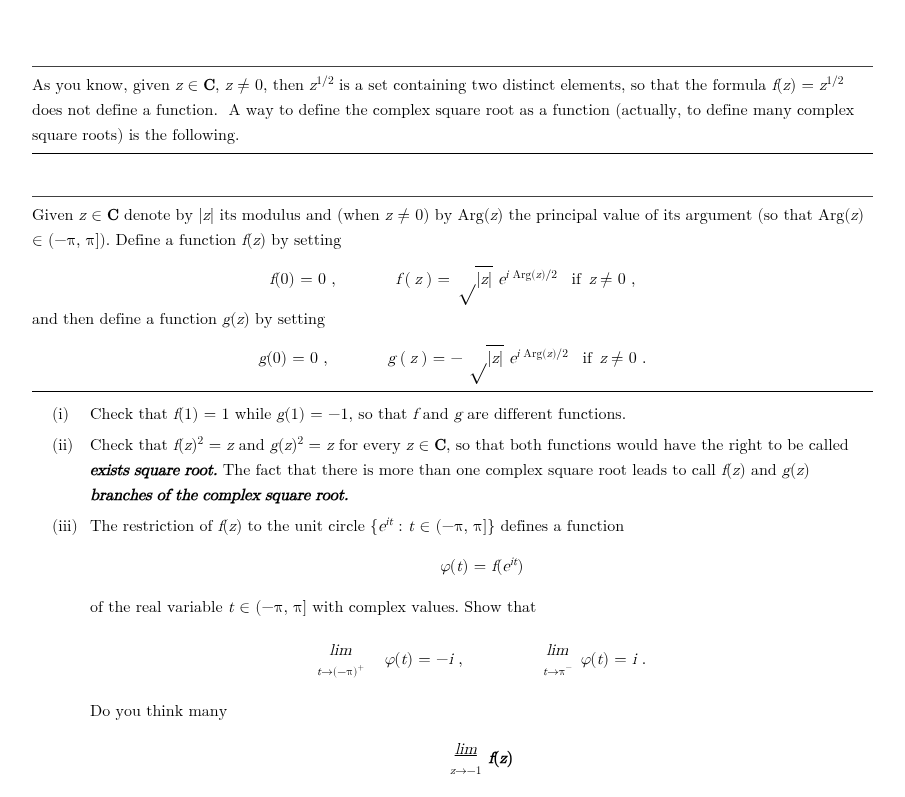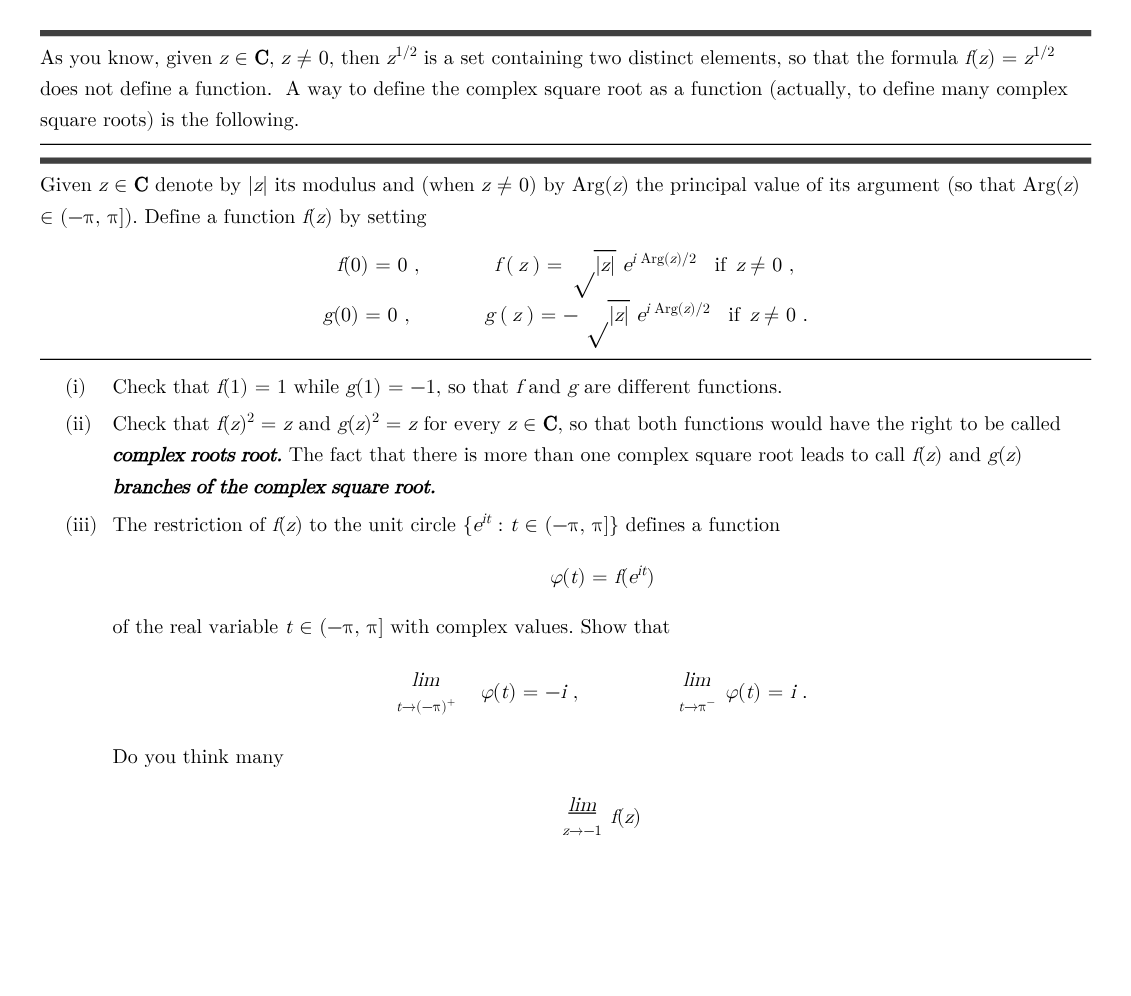--- a/index.html
+++ b/index.html
@@ -13,24 +13,25 @@
       min-height: 797px;
     }
     .content {
       max-width: 860px;
       line-height: 1.55;
     }
     .para {
       margin-bottom: 10px;
     }
     .bordered-para {
-      border-top: 5px solid #404040;
+      border-top: 1px solid #404040;
       border-bottom: 1px solid #000;
       padding: 6px 0;
       margin-bottom: 10px;
+      margin-top: 42px;
     }
     .math-display {
       text-align: center;
       margin: 14px 0;
       font-size: 16px;
     }
     .indent {
       padding-left: 20px;
     }
     .list-item {
@@ -105,20 +106,23 @@
             <span class="sqrt-sign">√</span>
             <span class="sqrt-content">|<span class="italic">z</span>|</span>
           </span>
           <span style="margin-left:1px;"><span class="italic">e</span><sup><span class="italic">i</span> Arg(<span class="italic">z</span>)/2</sup></span>
           &nbsp;&nbsp;if <span class="italic" style="margin-left:4px;">z</span> ≠ 0 ,
         </span>
       </span>
     </div>
 
     
+    <div class="para" style="margin-top:4px;">
+      and then define a function <span class="italic">g</span>(<span class="italic">z</span>) by setting
+    </div>
 
     
     <div class="math-display">
       <span style="display:inline-flex; align-items:center; gap: 60px; text-align: right;">
         <span><span class="italic">g</span>(0) = 0 ,</span>
         <span style="display:inline-flex; align-items:center; gap:4px;">
           <span class="italic">g</span>(<span class="italic">z</span>) = −
           <span class="sqrt" style="margin-left:2px;">
             <span class="sqrt-sign">√</span>
             <span class="sqrt-content">|<span class="italic">z</span>|</span>
@@ -136,21 +140,21 @@
       <span class="list-label">(i)</span>
       <span class="list-body">
         Check that <span class="italic">f</span>(1) = 1 while <span class="italic">g</span>(1) = −1, so that <span class="italic">f</span> and <span class="italic">g</span> are different functions.
       </span>
     </div>
 
     <div class="list-item">
       <span class="list-label">(ii)</span>
       <span class="list-body">
         Check that <span class="italic">f</span>(<span class="italic">z</span>)<sup>2</sup> = <span class="italic">z</span> and <span class="italic">g</span>(<span class="italic">z</span>)<sup>2</sup> = <span class="italic">z</span> for every <span class="italic">z</span> ∈ <b>C</b>, so that both functions would
-        have the right to be called <span class="bold-italic">complex roots root.</span> The fact that there is more than one
+        have the right to be called <span class="bold-italic">exists square root.</span> The fact that there is more than one
         complex square root leads to call <span class="italic">f</span>(<span class="italic">z</span>) and <span class="italic">g</span>(<span class="italic">z</span>) <span class="bold-italic">branches of the complex square root.</span>
       </span>
     </div>
 
     <div class="list-item">
       <span class="list-label">(iii)</span>
       <span class="list-body">
         The restriction of <span class="italic">f</span>(<span class="italic">z</span>) to the unit circle {<span class="italic">e</span><sup><span class="italic">it</span></sup> : <span class="italic">t</span> ∈ (−π, π]} defines a function
 
         
@@ -187,21 +191,21 @@
         </div>
 
         
         <div class="math-display" style="margin: 14px 0 10px 0; display:flex; justify-content:center; align-items:flex-end;">
           <span style="display:inline-flex; flex-direction:column; align-items:center; gap:0px;">
             <span style="display:inline-flex; align-items:center; gap:3px;">
               <span style="display:inline-flex; flex-direction:column; align-items:center;">
                 <span class="lim-display-lim" style="text-decoration: underline; text-decoration-skip-ink: none;">lim</span>
                 <span class="lim-display-sub"><span class="italic">z</span>→−1</span>
               </span>
-              <span style="margin-left:4px;"><span class="italic">f</span>(<span class="italic">z</span>)</span>
+              <span style="margin-left:4px;font-weight:bold;"><span class="italic">f</span>(<span class="italic">z</span>)</span>
             </span>
           </span>
         </div>
 
       </span>
     </div>
 
   </div>
 
 </div>

